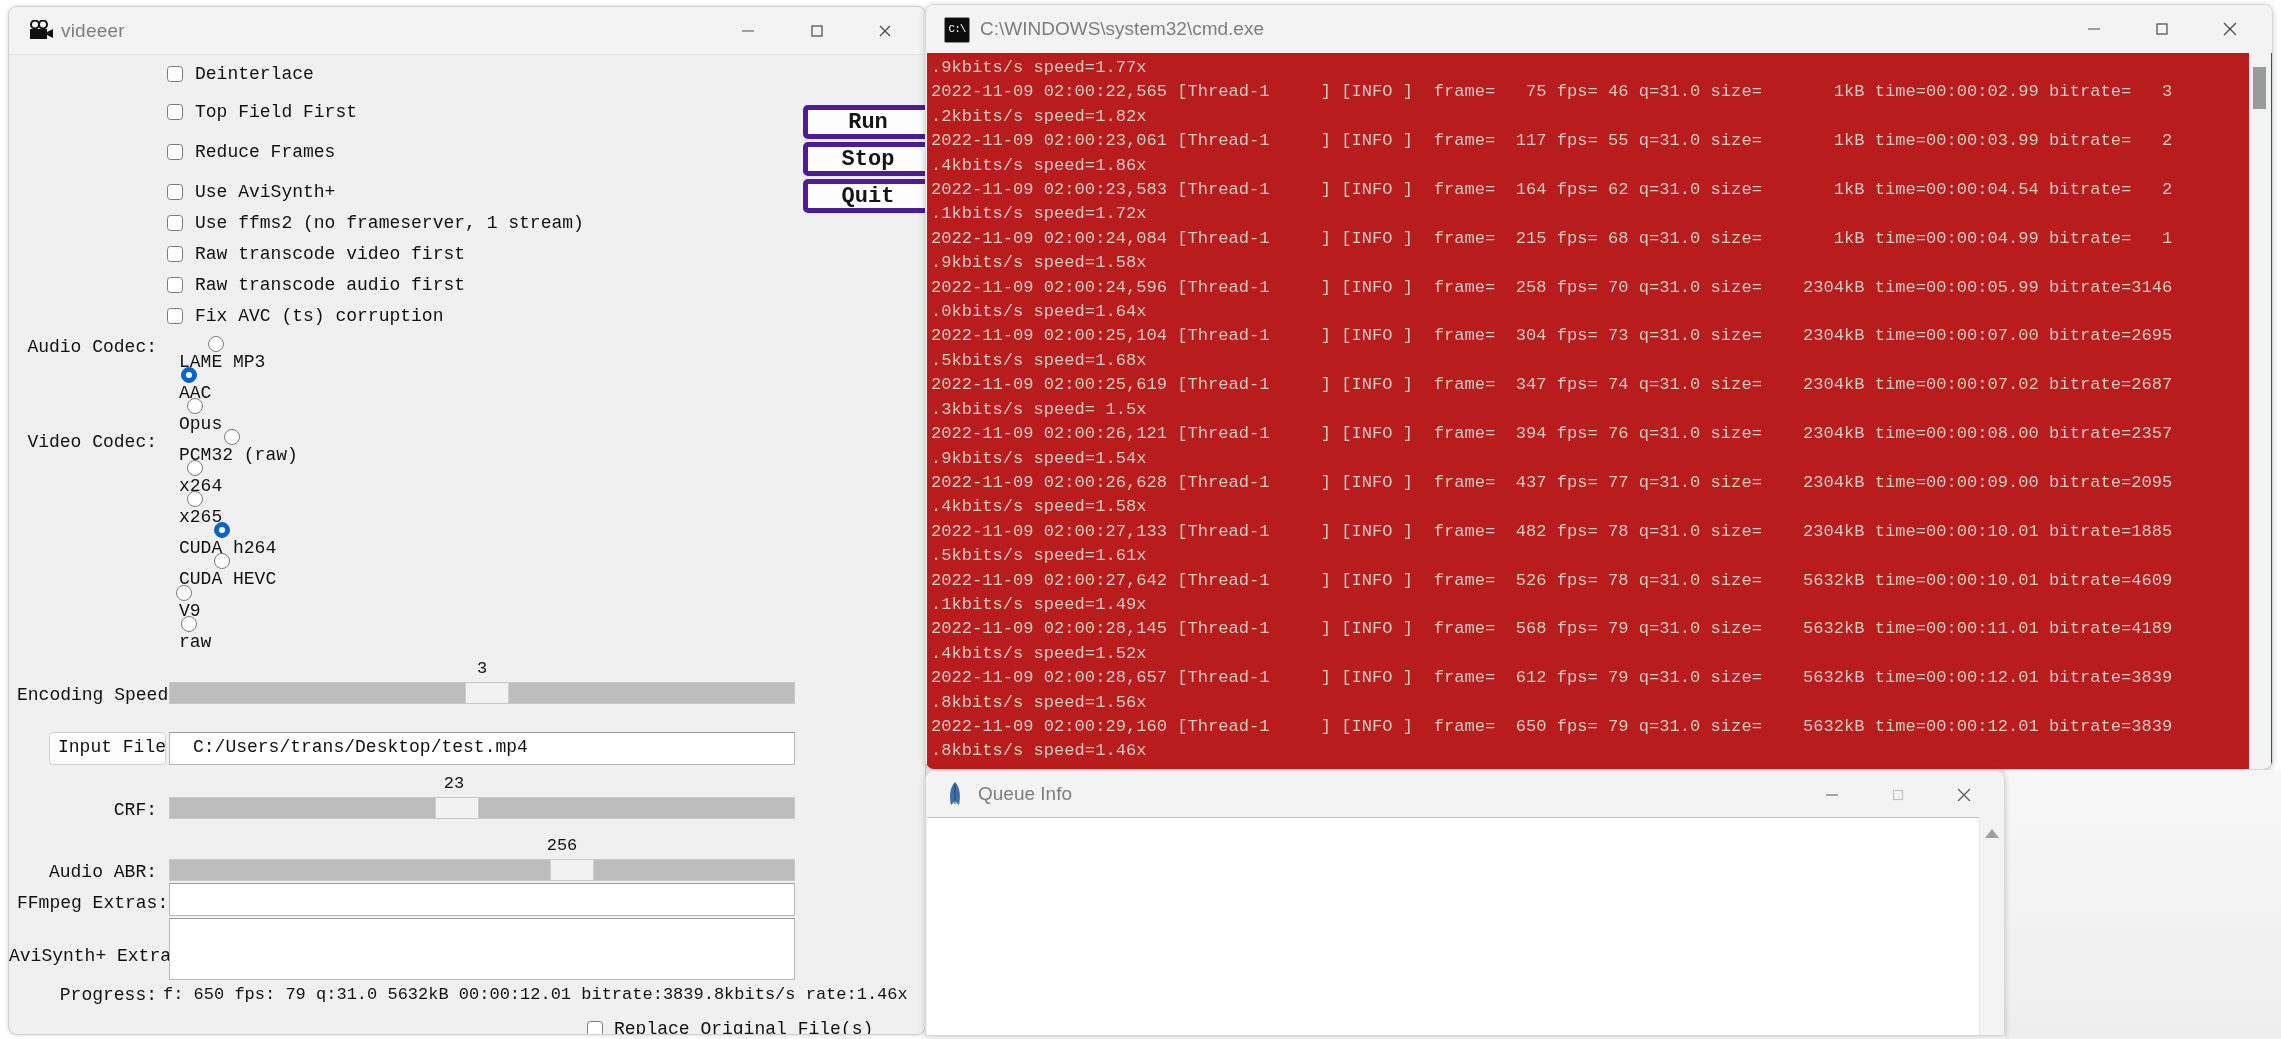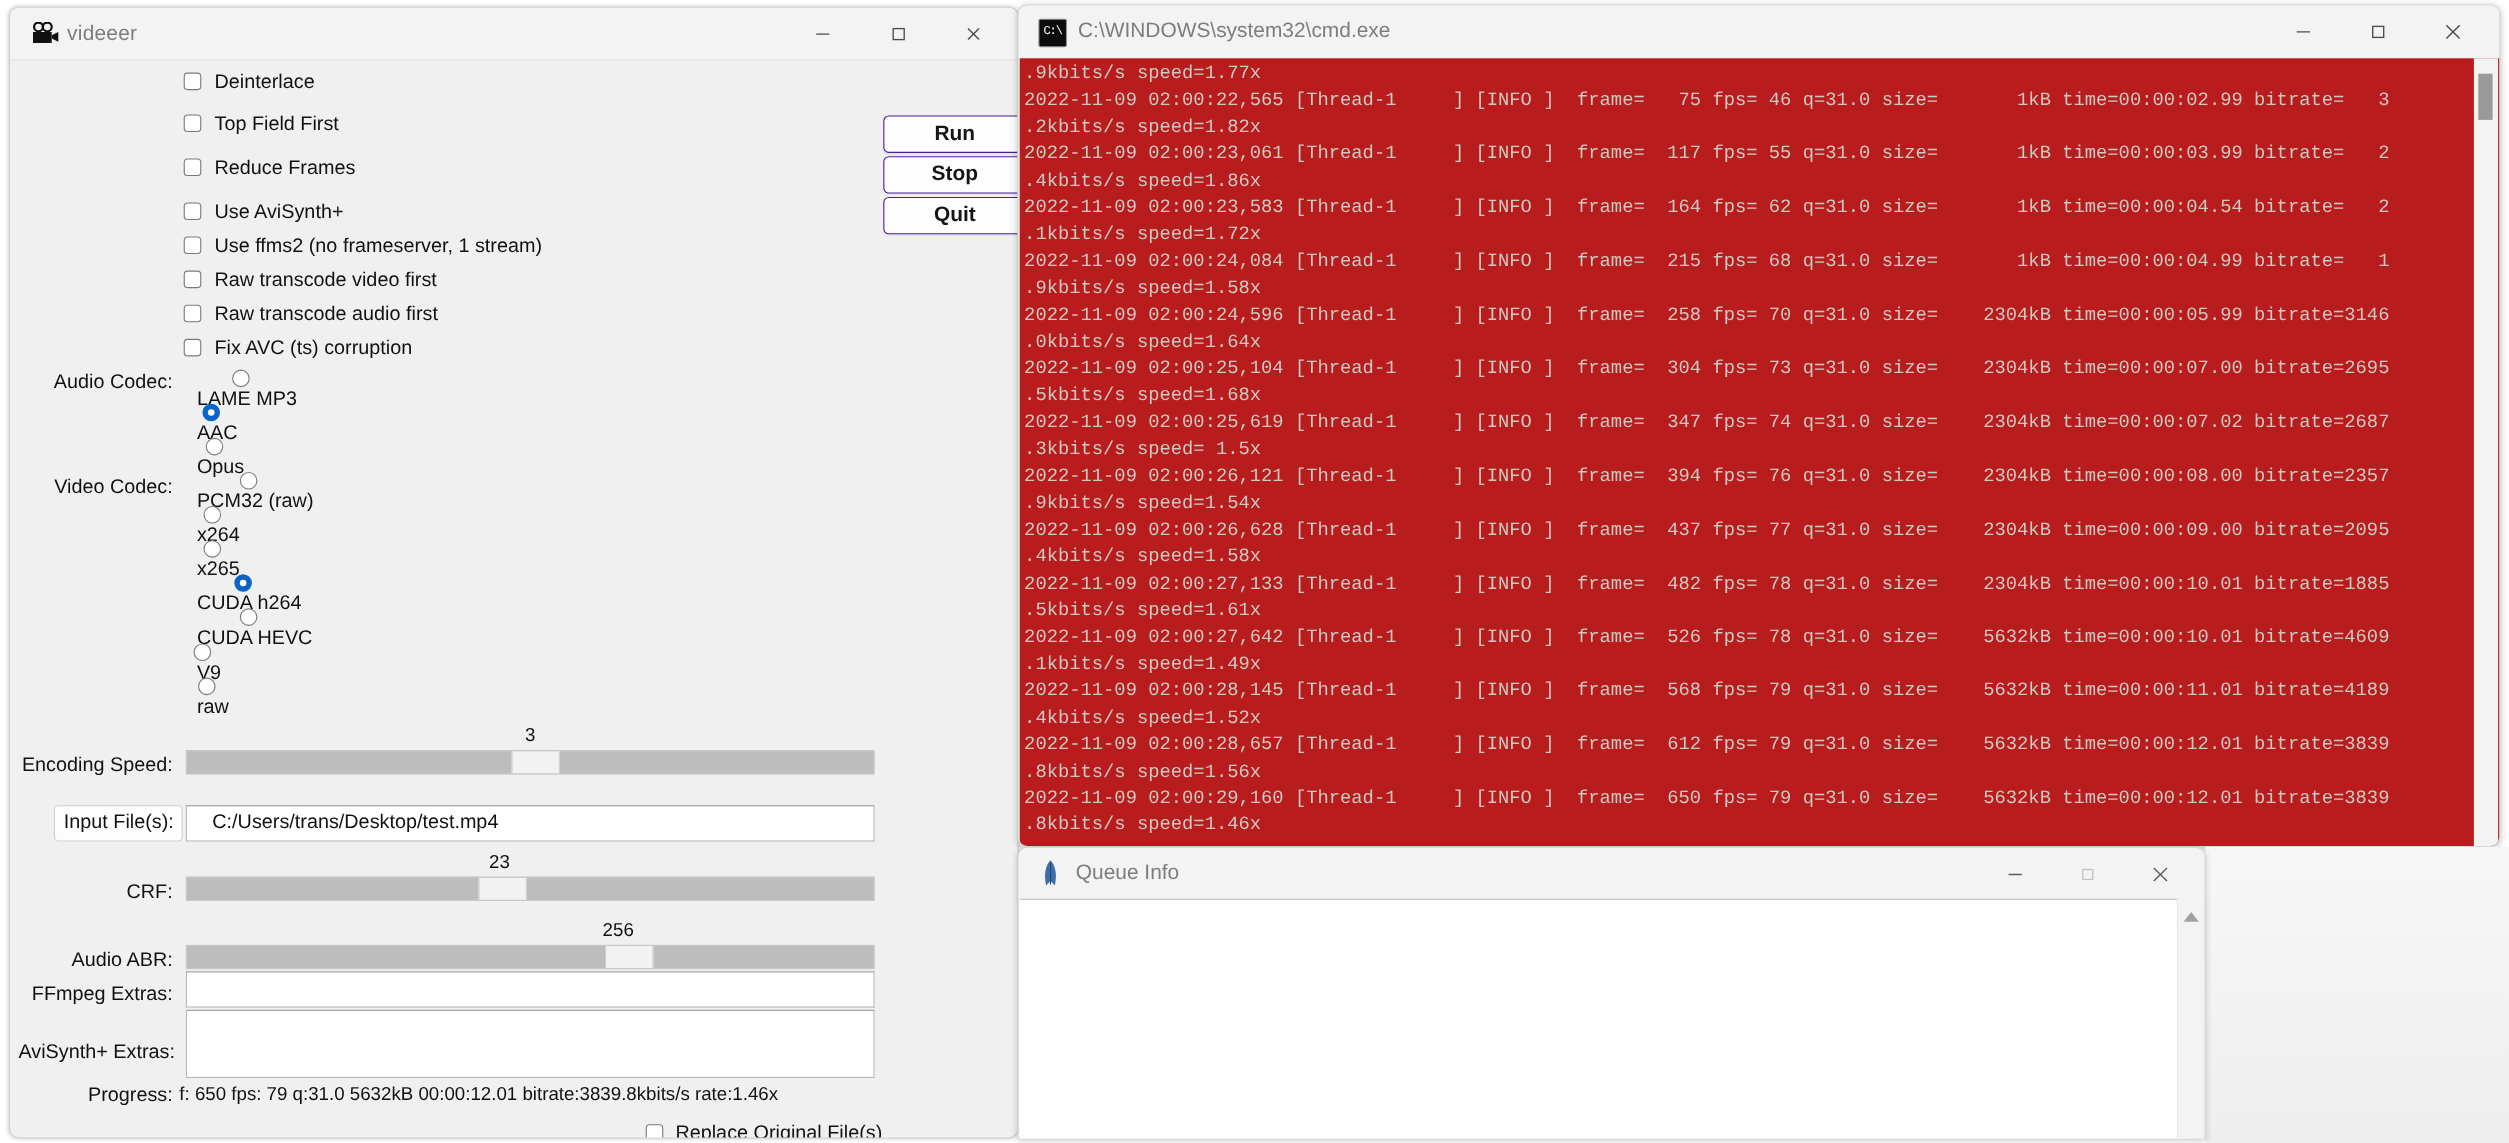--- a/index.html
+++ b/index.html
@@ -61,20 +61,21 @@
   }
   #v-min { right: 145px; }
   #v-max { right: 76px; }
   #v-close { right: 8px; }
 
   #videeer-body {
     position: absolute;
     left: 0; top: 48px;
     width: 100%;
     height: 981px;
+    font-family: Liberation Mono, monospace;
   }
 
   
   .chk-row {
     position: absolute;
     left: 158px;
     display: flex;
     align-items: center;
     height: 22px;
   }
@@ -140,23 +141,23 @@
     white-space: nowrap;
   }
 
   
   .act-btn {
     position: absolute;
     left: 794px;
     width: 130px;
     height: 34px;
     background: #fdfdfd;
-    border: 1px solid #4c1d95;
+    border: 5px solid #4c1d95;
     border-radius: 5px;
-    font-size: 19px;
+    font-size: 22px;
     font-weight: bold;
     color: #151515;
     display: flex;
     align-items: center;
     justify-content: center;
     box-sizing: border-box;
     box-shadow: 0 1px 1px rgba(0,0,0,0.05);
   }
 
   

